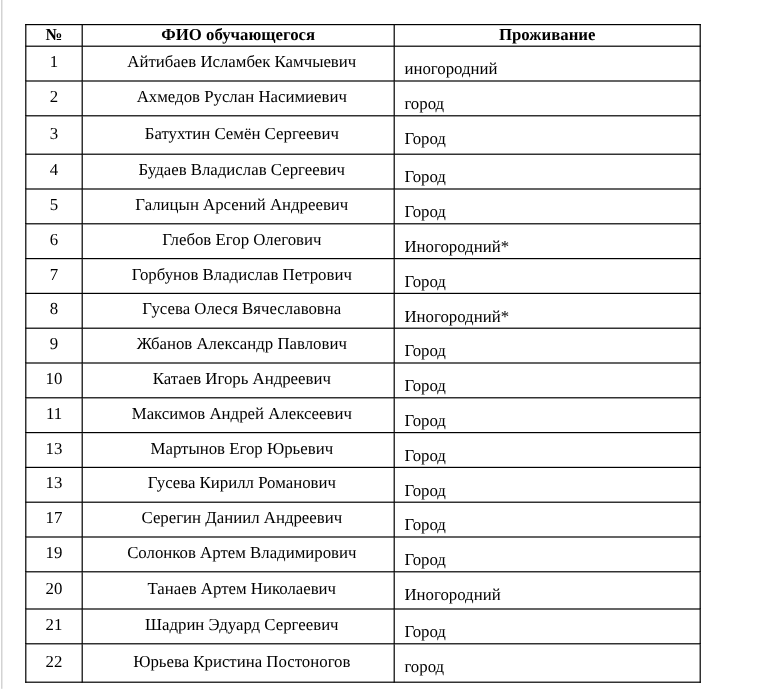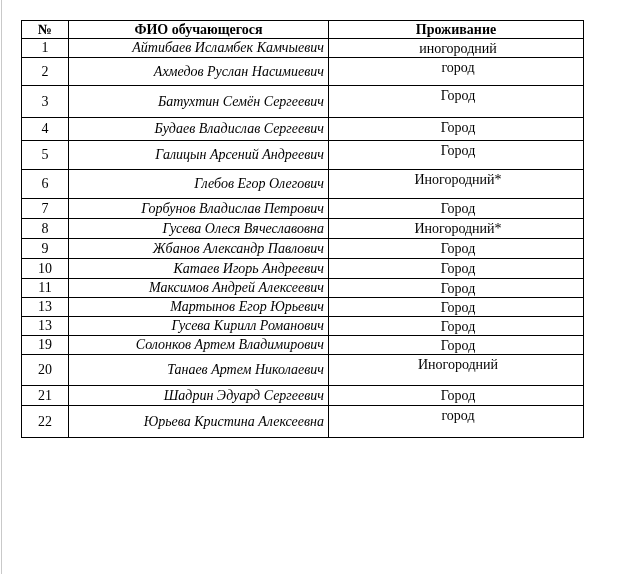--- a/index.html
+++ b/index.html
@@ -49,29 +49,28 @@
     vertical-align: middle;
     height: 18px;
     padding: 0 2px;
   }
   td.cell-num {
     text-align: center;
     vertical-align: middle;
     padding: 0;
   }
   td.cell-name {
-    text-align: right;
+    text-align: center;
     vertical-align: middle;
     padding: 0 4px 0 10px;
-    font-style: italic;
   }
   td.cell-res {
-    text-align: center;
+    text-align: left;
     vertical-align: top;
-    padding: 2px 4px 0 8px;
+    padding: 12px 4px 0 8px;
   }
 </style>
 </head>
 <body>
 
 <div class="page-edge"></div>
 
 <table class="roster">
   <colgroup>
     <col class="c-num">
@@ -144,34 +143,39 @@
       <tr style="height: 19px;">
     <td class="cell-num">13</td>
     <td class="cell-name">Мартынов Егор Юрьевич</td>
     <td class="cell-res">Город</td>
   </tr>
       <tr style="height: 19px;">
     <td class="cell-num">13</td>
     <td class="cell-name">Гусева Кирилл Романович</td>
     <td class="cell-res">Город</td>
   </tr>
+      <tr style="height: 22px;">
+    <td class="cell-num">17</td>
+    <td class="cell-name">Серегин Даниил Андреевич</td>
+    <td class="cell-res">Город</td>
+  </tr>
       <tr style="height: 17px;">
     <td class="cell-num">19</td>
     <td class="cell-name">Солонков Артем Владимирович</td>
     <td class="cell-res">Город</td>
   </tr>
       <tr style="height: 31px;">
     <td class="cell-num">20</td>
     <td class="cell-name">Танаев Артем Николаевич</td>
     <td class="cell-res">Иногородний</td>
   </tr>
       <tr style="height: 20px;">
     <td class="cell-num">21</td>
     <td class="cell-name">Шадрин Эдуард Сергеевич</td>
     <td class="cell-res">Город</td>
   </tr>
       <tr style="height: 32px;">
     <td class="cell-num">22</td>
-    <td class="cell-name">Юрьева Кристина Алексеевна</td>
+    <td class="cell-name">Юрьева Кристина Постоногов</td>
     <td class="cell-res">город</td>
   </tr>
     </tbody>
 </table>
 
 </body></html>

